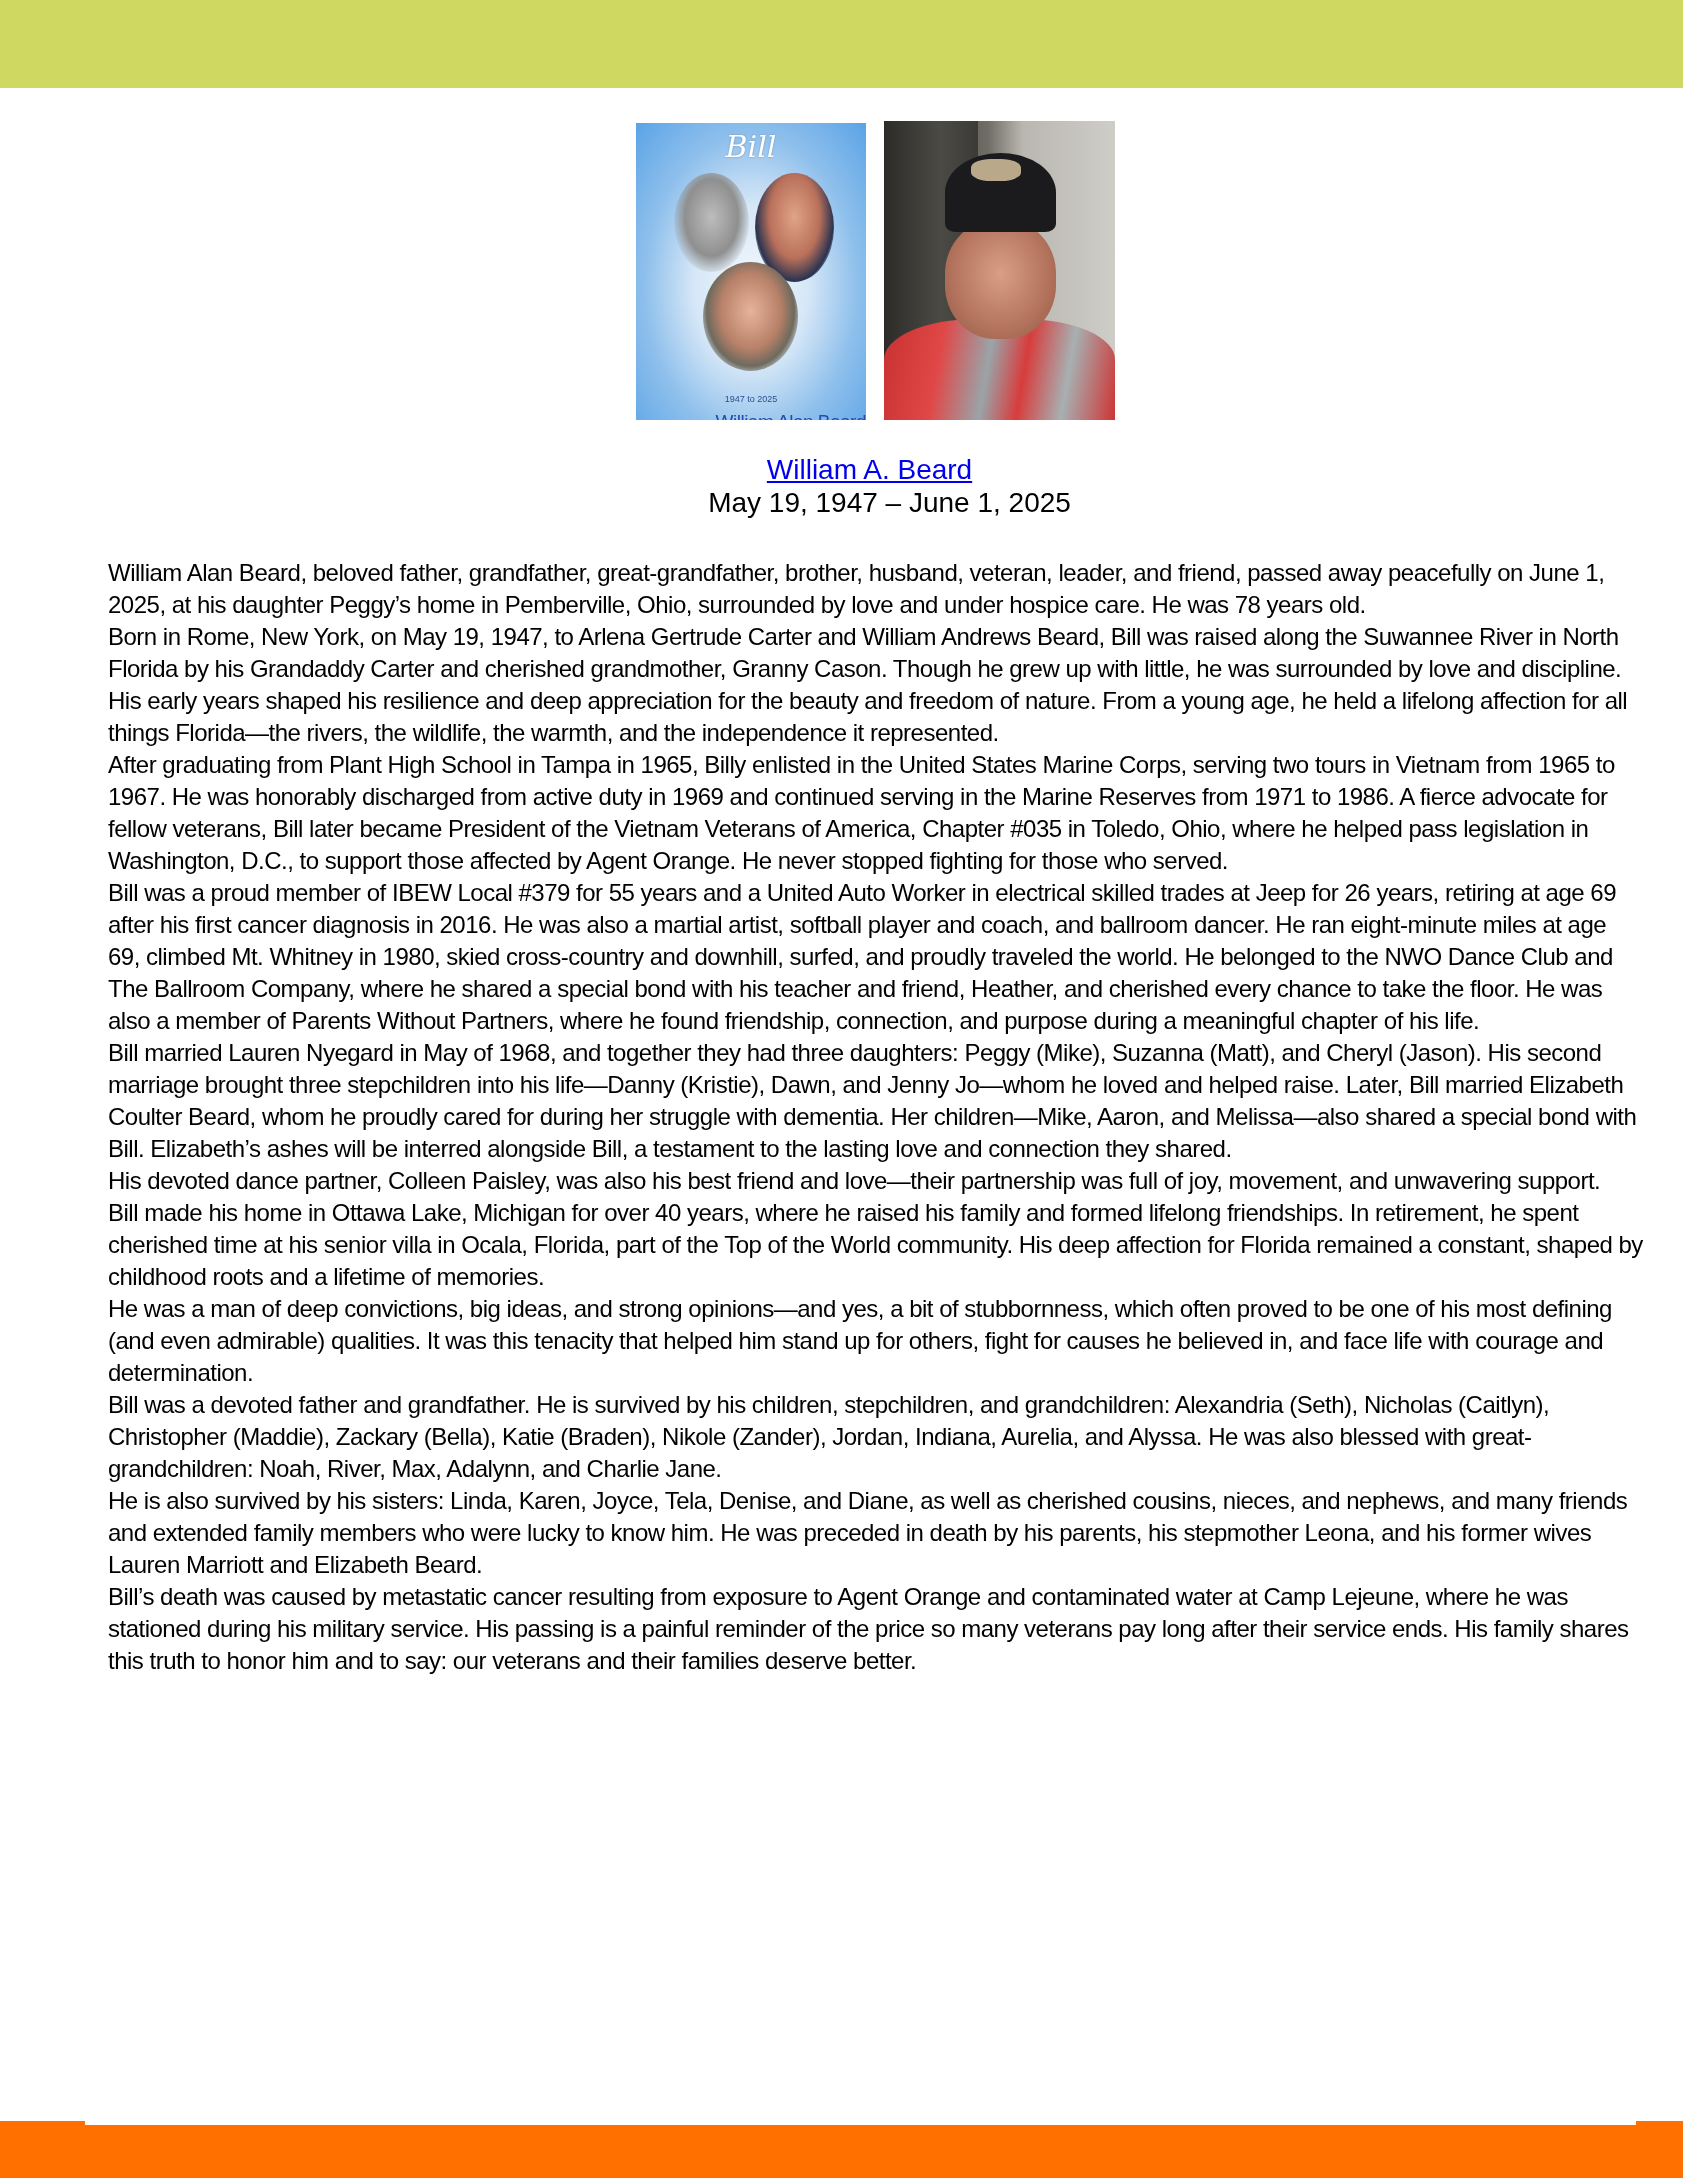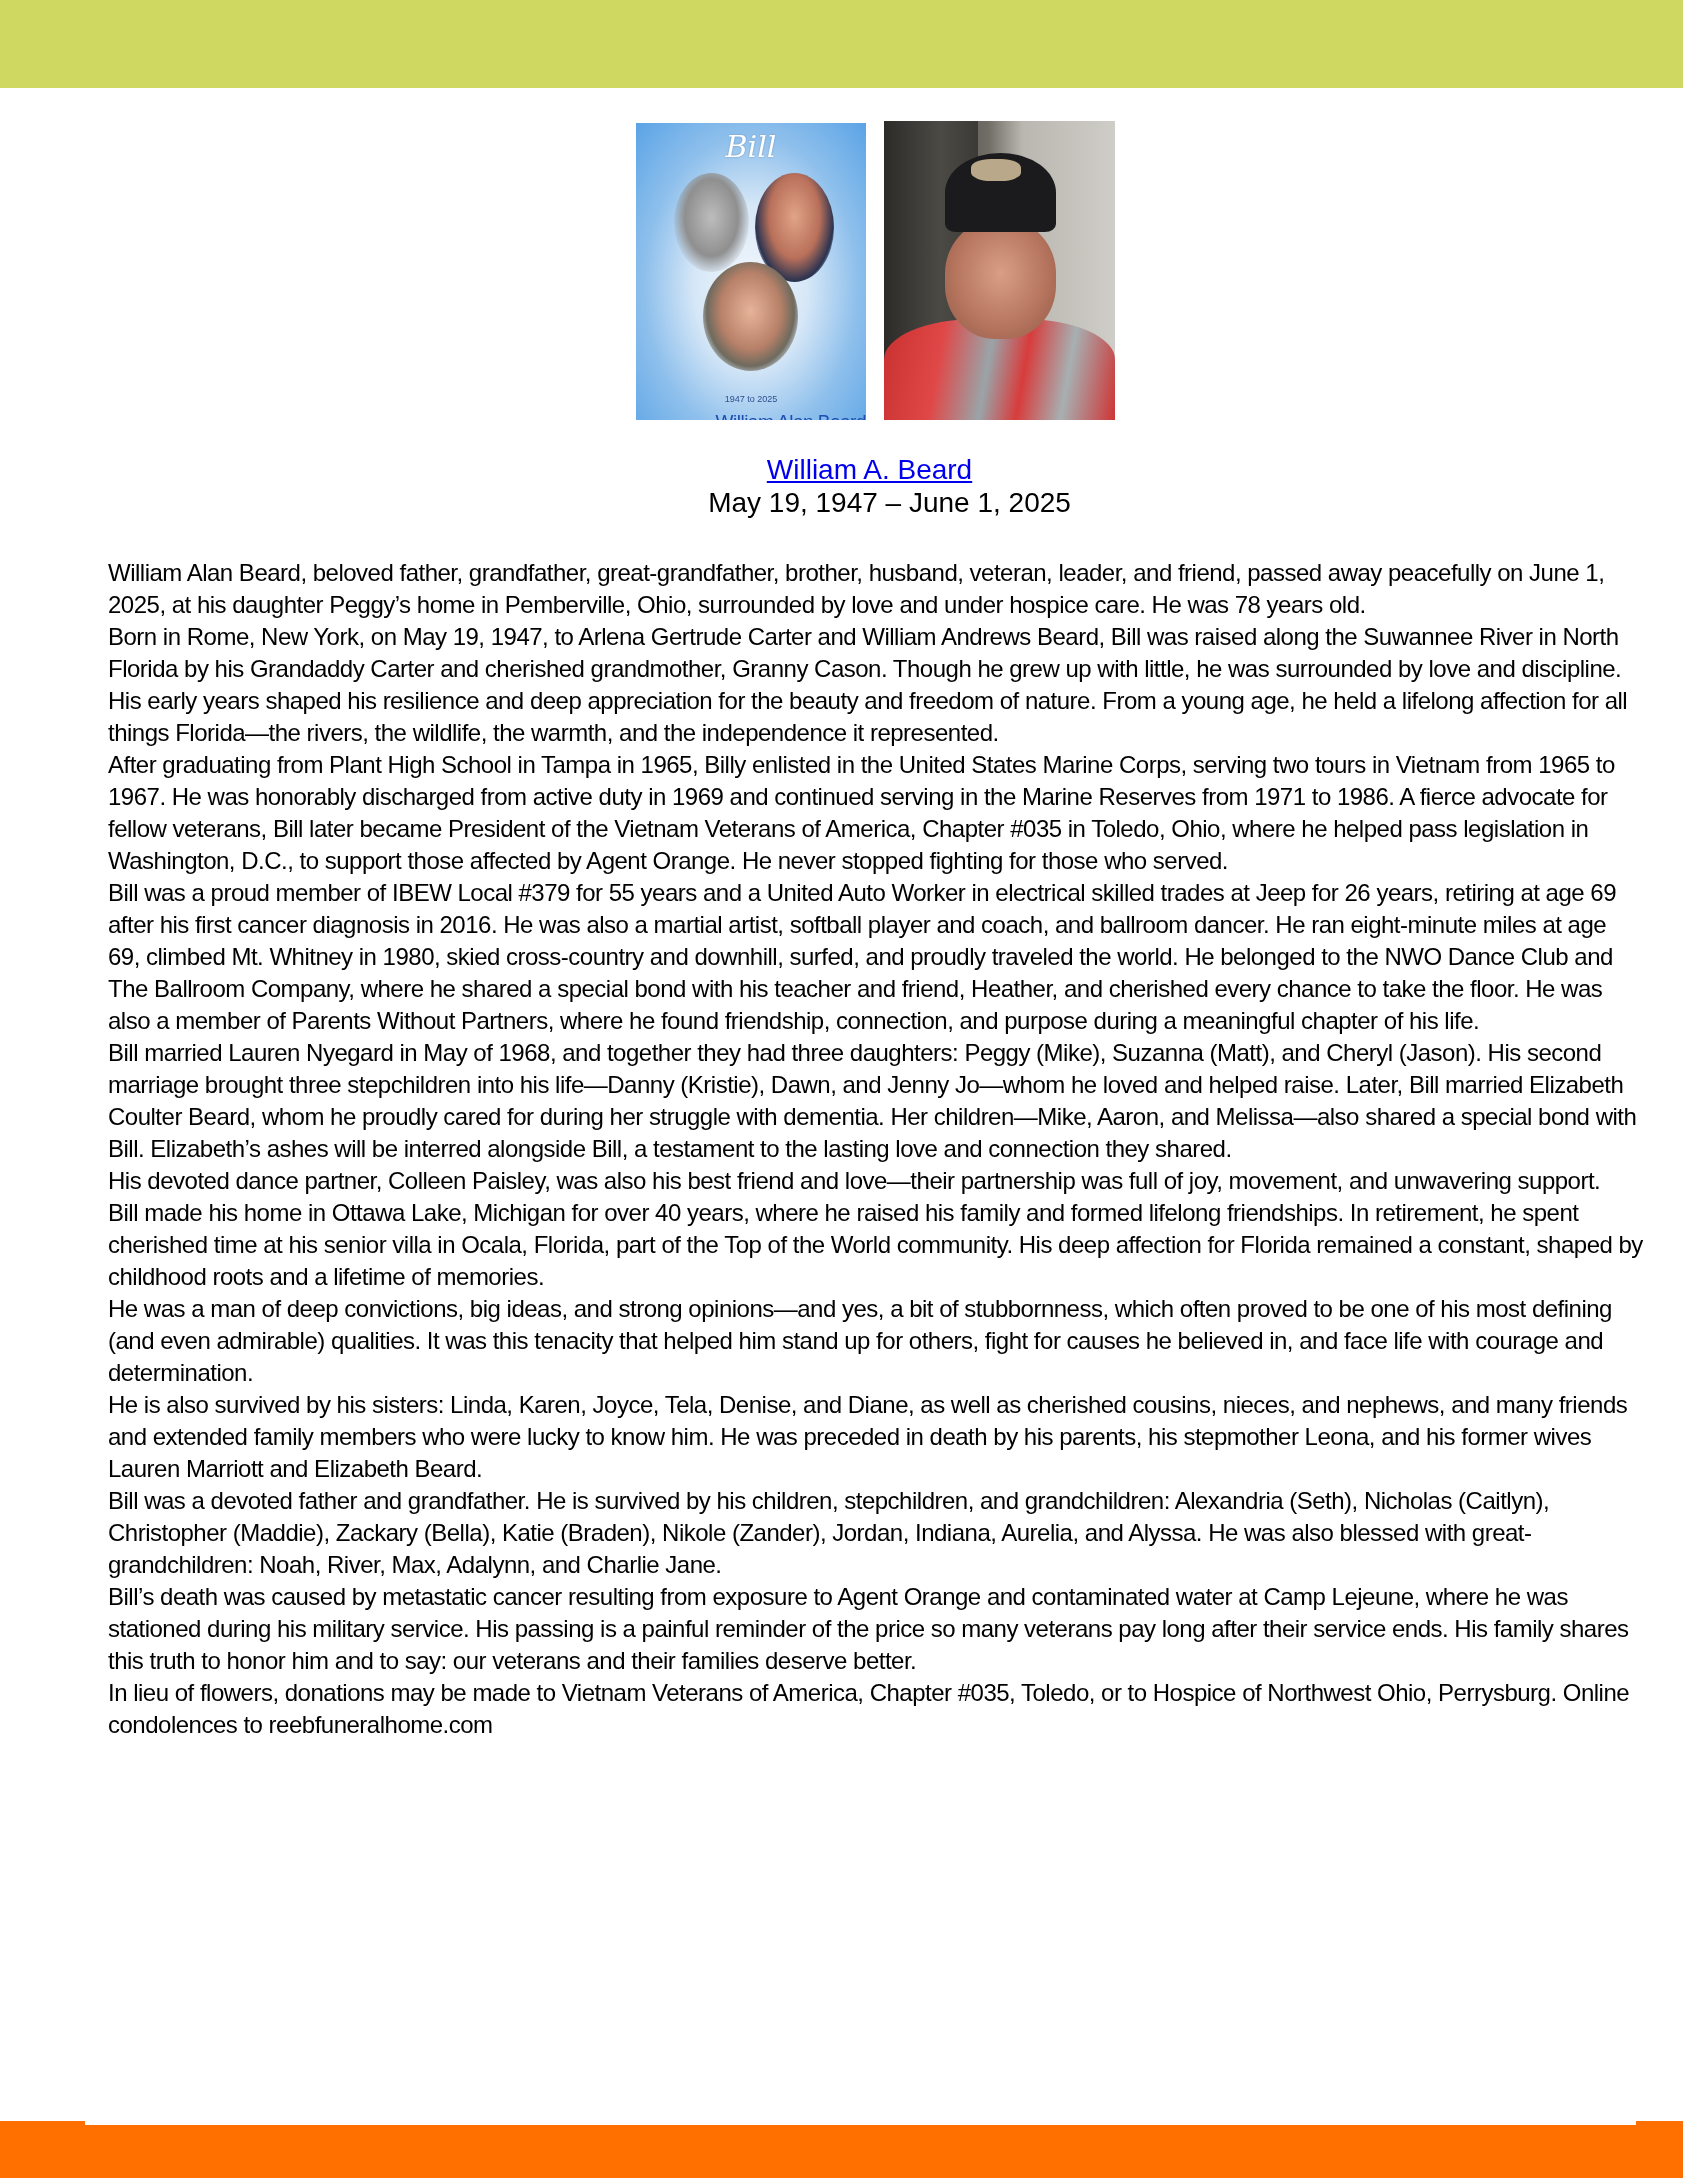--- a/index.html
+++ b/index.html
@@ -84,21 +84,20 @@
 
 <div class="body-text">
   <p>William Alan Beard, beloved father, grandfather, great-grandfather, brother, husband, veteran, leader, and friend, passed away peacefully on June 1, 2025, at his daughter Peggy’s home in Pemberville, Ohio, surrounded by love and under hospice care. He was 78 years old.</p>
   <p>Born in Rome, New York, on May 19, 1947, to Arlena Gertrude Carter and William Andrews Beard, Bill was raised along the Suwannee River in North Florida by his Grandaddy Carter and cherished grandmother, Granny Cason. Though he grew up with little, he was surrounded by love and discipline. His early years shaped his resilience and deep appreciation for the beauty and freedom of nature. From a young age, he held a lifelong affection for all things Florida—the rivers, the wildlife, the warmth, and the independence it represented.</p>
   <p>After graduating from Plant High School in Tampa in 1965, Billy enlisted in the United States Marine Corps, serving two tours in Vietnam from 1965 to 1967. He was honorably discharged from active duty in 1969 and continued serving in the Marine Reserves from 1971 to 1986. A fierce advocate for fellow veterans, Bill later became President of the Vietnam Veterans of America, Chapter #035 in Toledo, Ohio, where he helped pass legislation in Washington, D.C., to support those affected by Agent Orange. He never stopped fighting for those who served.</p>
   <p>Bill was a proud member of IBEW Local #379 for 55 years and a United Auto Worker in electrical skilled trades at Jeep for 26 years, retiring at age 69 after his first cancer diagnosis in 2016. He was also a martial artist, softball player and coach, and ballroom dancer. He ran eight-minute miles at age 69, climbed Mt. Whitney in 1980, skied cross-country and downhill, surfed, and proudly traveled the world. He belonged to the NWO Dance Club and The Ballroom Company, where he shared a special bond with his teacher and friend, Heather, and cherished every chance to take the floor. He was also a member of Parents Without Partners, where he found friendship, connection, and purpose during a meaningful chapter of his life.</p>
   <p>Bill married Lauren Nyegard in May of 1968, and together they had three daughters: Peggy (Mike), Suzanna (Matt), and Cheryl (Jason). His second marriage brought three stepchildren into his life—Danny (Kristie), Dawn, and Jenny Jo—whom he loved and helped raise. Later, Bill married Elizabeth Coulter Beard, whom he proudly cared for during her struggle with dementia. Her children—Mike, Aaron, and Melissa—also shared a special bond with Bill. Elizabeth’s ashes will be interred alongside Bill, a testament to the lasting love and connection they shared.</p>
   <p>His devoted dance partner, Colleen Paisley, was also his best friend and love—their partnership was full of joy, movement, and unwavering support.</p>
   <p>Bill made his home in Ottawa Lake, Michigan for over 40 years, where he raised his family and formed lifelong friendships. In retirement, he spent cherished time at his senior villa in Ocala, Florida, part of the Top of the World community. His deep affection for Florida remained a constant, shaped by childhood roots and a lifetime of memories.</p>
   <p>He was a man of deep convictions, big ideas, and strong opinions—and yes, a bit of stubbornness, which often proved to be one of his most defining (and even admirable) qualities. It was this tenacity that helped him stand up for others, fight for causes he believed in, and face life with courage and determination.</p>
+  <p>Bill was a devoted father and grandfather. He is survived by his children, stepchildren, and grandchildren: Alexandria (Seth), Nicholas (Caitlyn), Christopher (Maddie), Zackary (Bella), Katie (Braden), Nikole (Zander), Jordan, Indiana, Aurelia, and Alyssa. He was also blessed with great-grandchildren: Noah, River, Max, Adalynn, and Charlie Jane.</p>
   <p>He is also survived by his sisters: Linda, Karen, Joyce, Tela, Denise, and Diane, as well as cherished cousins, nieces, and nephews, and many friends and extended family members who were lucky to know him. He was preceded in death by his parents, his stepmother Leona, and his former wives Lauren Marriott and Elizabeth Beard.</p>
-  <p>Bill was a devoted father and grandfather. He is survived by his children, stepchildren, and grandchildren: Alexandria (Seth), Nicholas (Caitlyn), Christopher (Maddie), Zackary (Bella), Katie (Braden), Nikole (Zander), Jordan, Indiana, Aurelia, and Alyssa. He was also blessed with great-grandchildren: Noah, River, Max, Adalynn, and Charlie Jane.</p>
   <p>Bill’s death was caused by metastatic cancer resulting from exposure to Agent Orange and contaminated water at Camp Lejeune, where he was stationed during his military service. His passing is a painful reminder of the price so many veterans pay long after their service ends. His family shares this truth to honor him and to say: our veterans and their families deserve better.</p>
-  <p>In lieu of flowers, donations may be made to Vietnam Veterans of America, Chapter #035, Toledo, or to Hospice of Northwest Ohio, Perrysburg. Online condolences to reebfuneralhome.com</p>
 </div>
 
 <div class="bottom-band"></div>
 <div class="bottom-notch"></div>
 
 
 </body></html>

